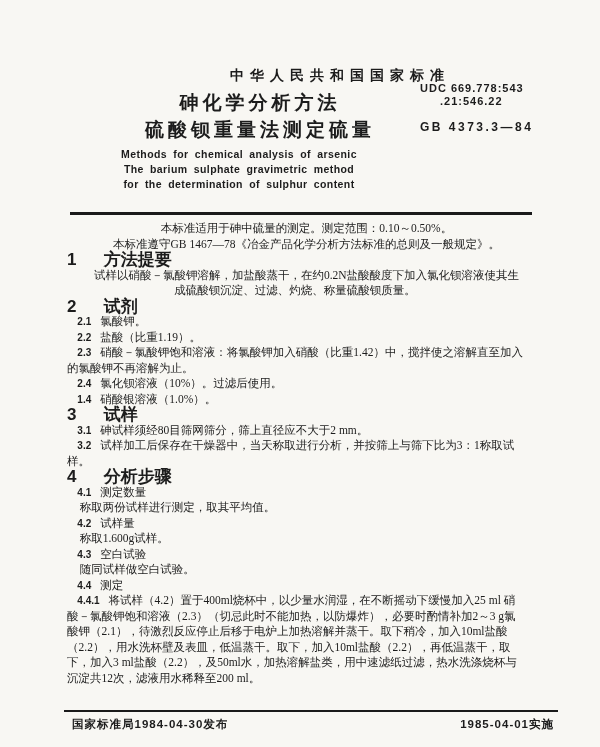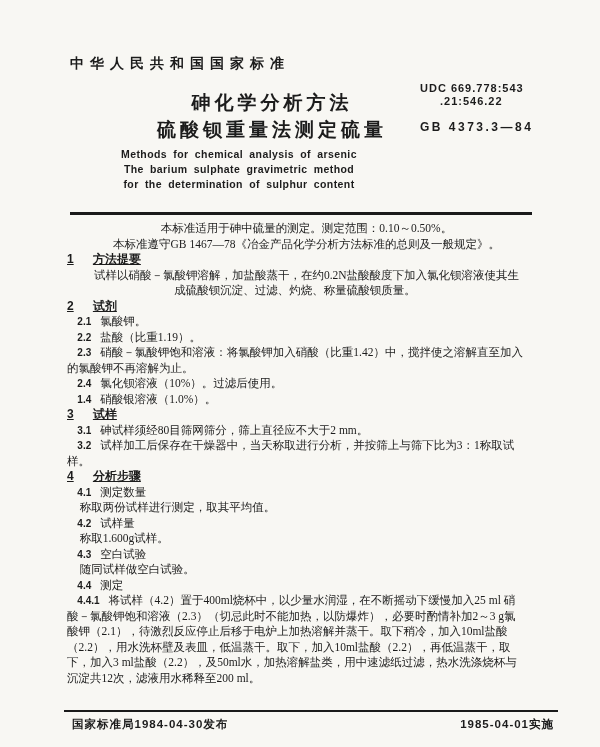--- a/index.html
+++ b/index.html
@@ -12,30 +12,30 @@
     position: relative;
     width: 600px;
     height: 747px;
     background: #f8f7f3;
     color: #1c1c1c;
     overflow: hidden;
   }
   
   .std-label {
     position: absolute;
-    top: 55px; left: 70px; width: 380px;
-    text-align: left;
+    top: 67px; left: 70px; width: 380px;
+    text-align: right;
     font-family: "Liberation Sans", sans-serif;
     font-weight: bold;
     font-size: 14px;
     letter-spacing: 6px;
   }
   .title-cn {
     position: absolute;
-    left: 82px; width: 380px;
+    left: 70px; width: 380px;
     text-align: center;
     font-family: "Liberation Sans", sans-serif;
     font-weight: bold;
     font-size: 19px;
     letter-spacing: 4px;
   }
   .title-cn.l1 { top: 90px; }
   .title-cn.l2 { top: 117px; }
   .udc-block {
     position: absolute;
@@ -76,23 +76,22 @@
     position: absolute;
     top: 221px; left: 67px; width: 456px;
     font-size: 11.5px;
     line-height: 15.5px;
   }
   .content p { margin: 0; }
   .indent { text-indent: 2em; text-align: center; }
   .sec-head {
     font-family: "Liberation Sans", sans-serif;
     font-weight: bold;
-    font-size: 12px;
+    font-size: 17px;
     margin: 11px 0 9px 2px;
-    text-decoration: underline;
   }
   .sec-head .sec-num { margin-right: 1.6em; }
   .item { text-indent: 0.9em; }
   .item .num {
     font-family: "Liberation Sans", sans-serif;
     font-weight: bold;
     font-size: 10px;
     margin-right: 0.9em;
   }
   .item .subhead { }

